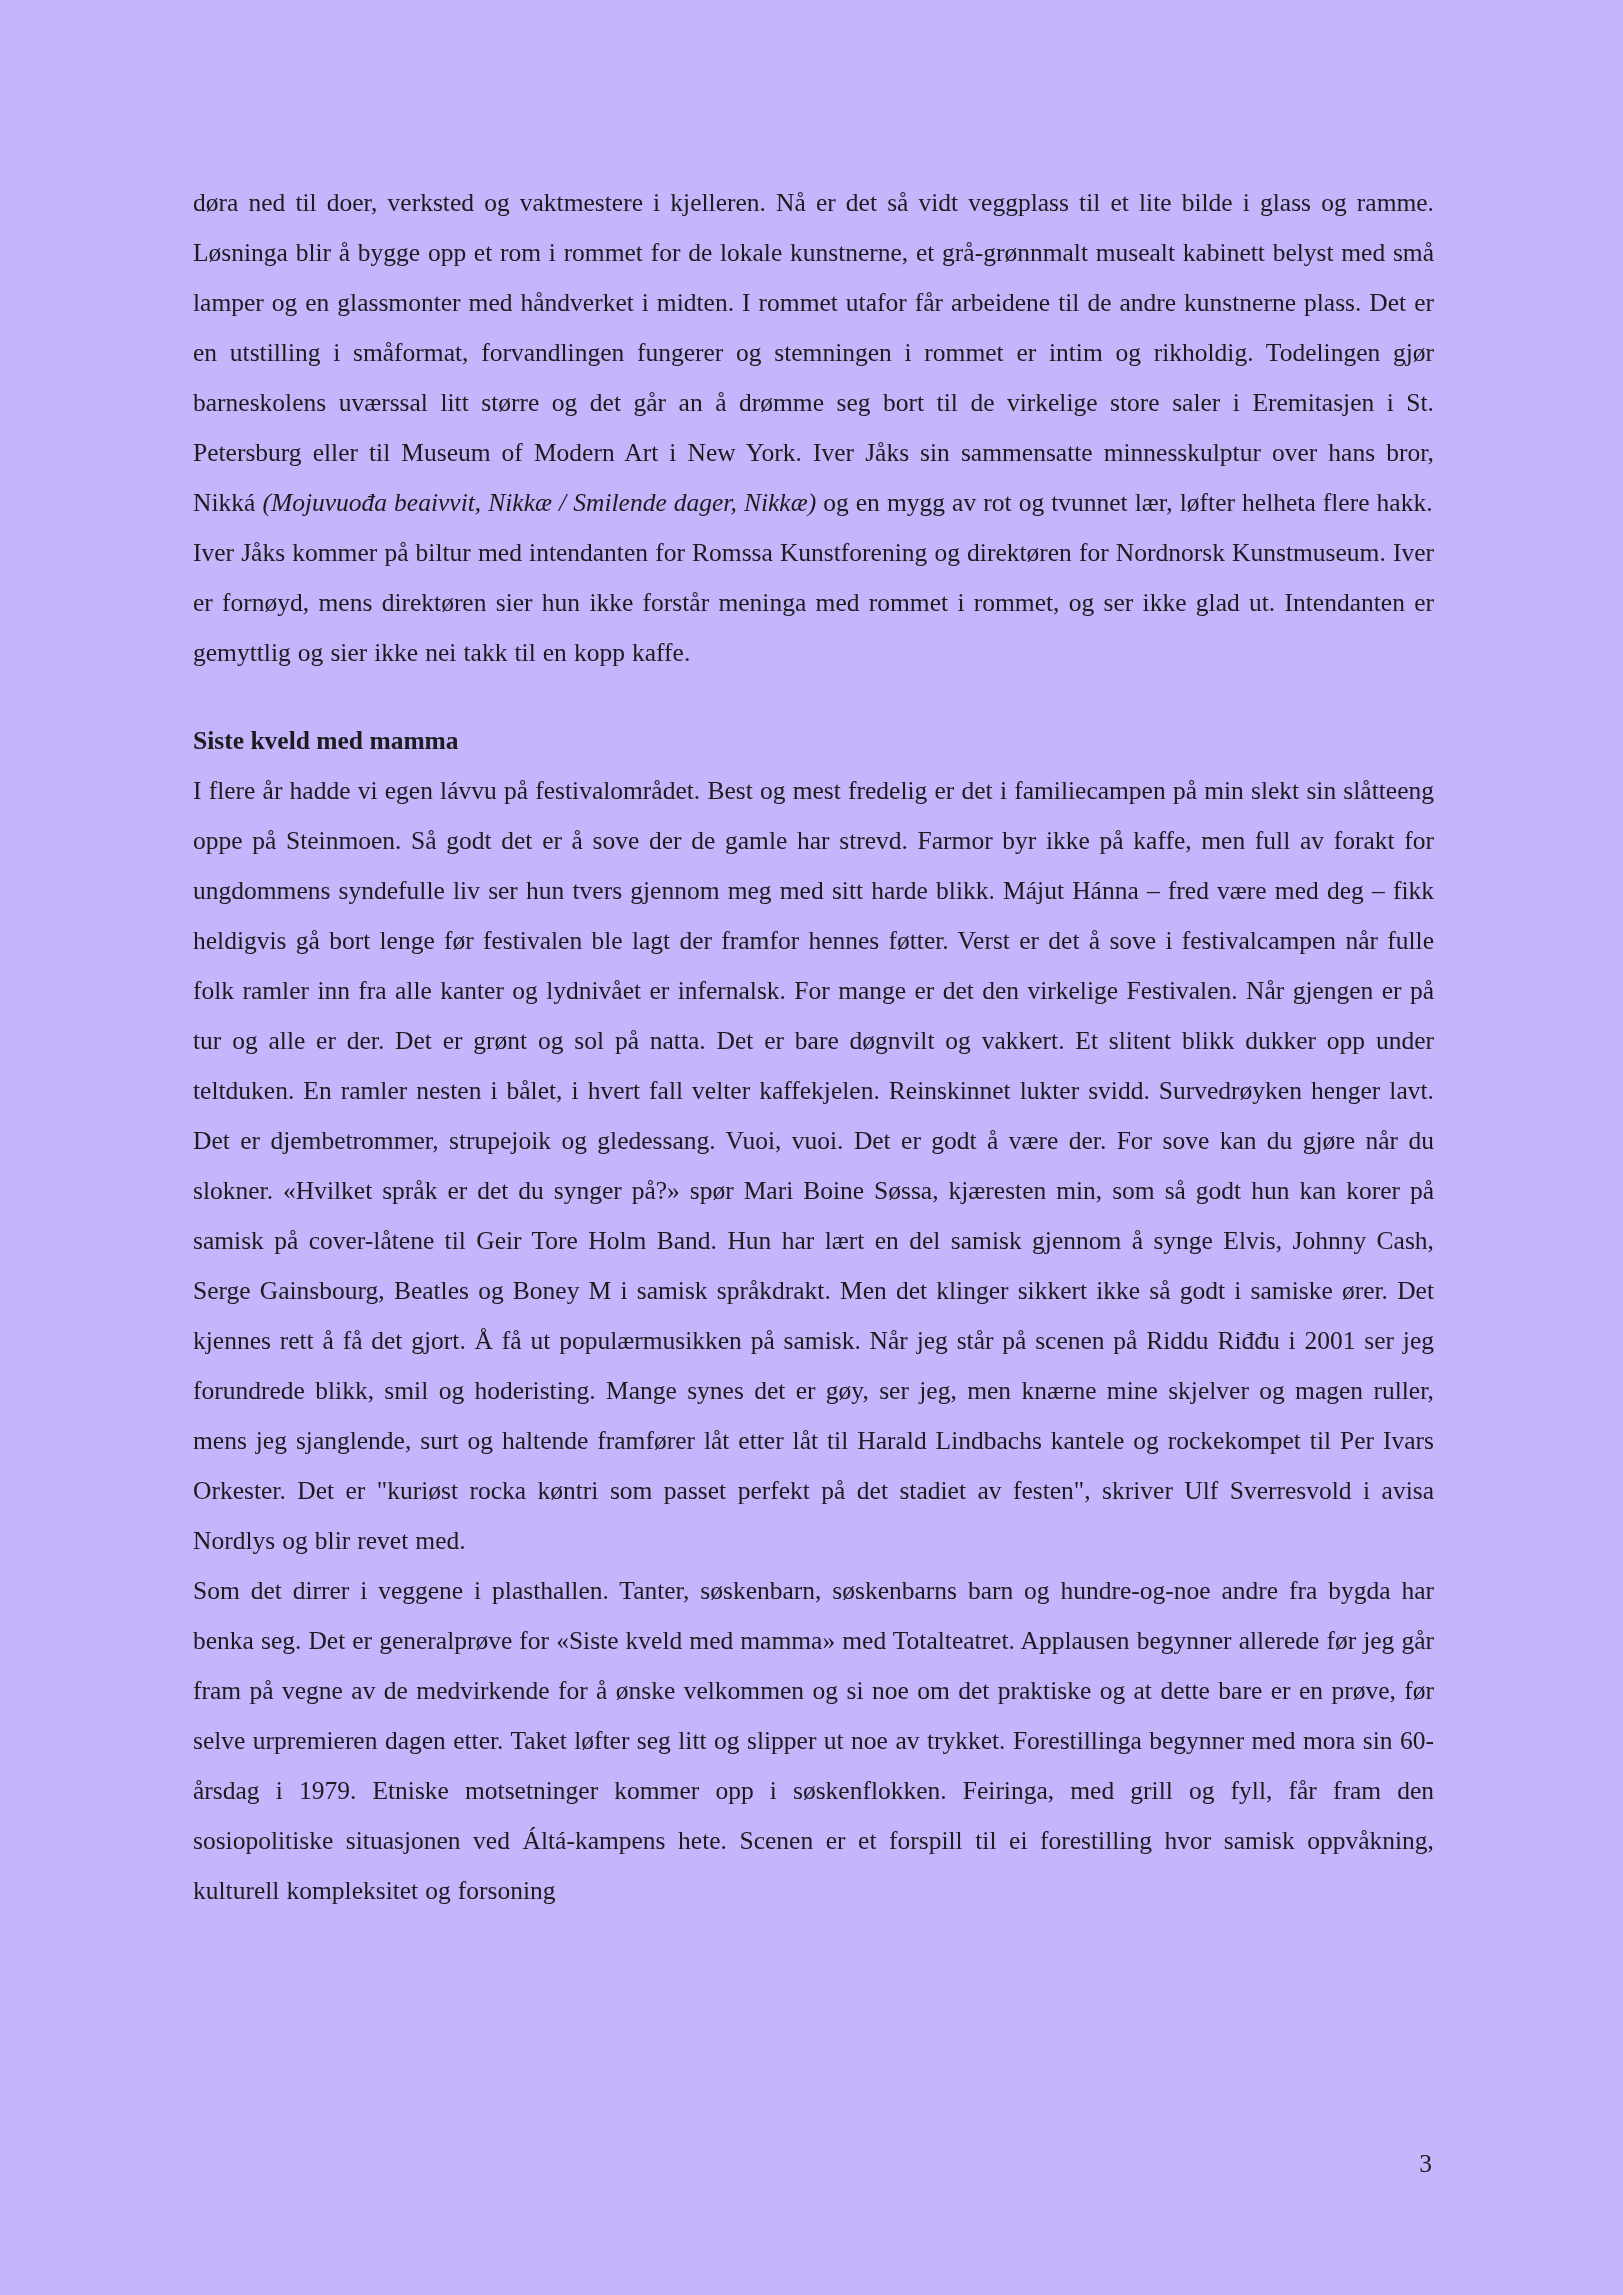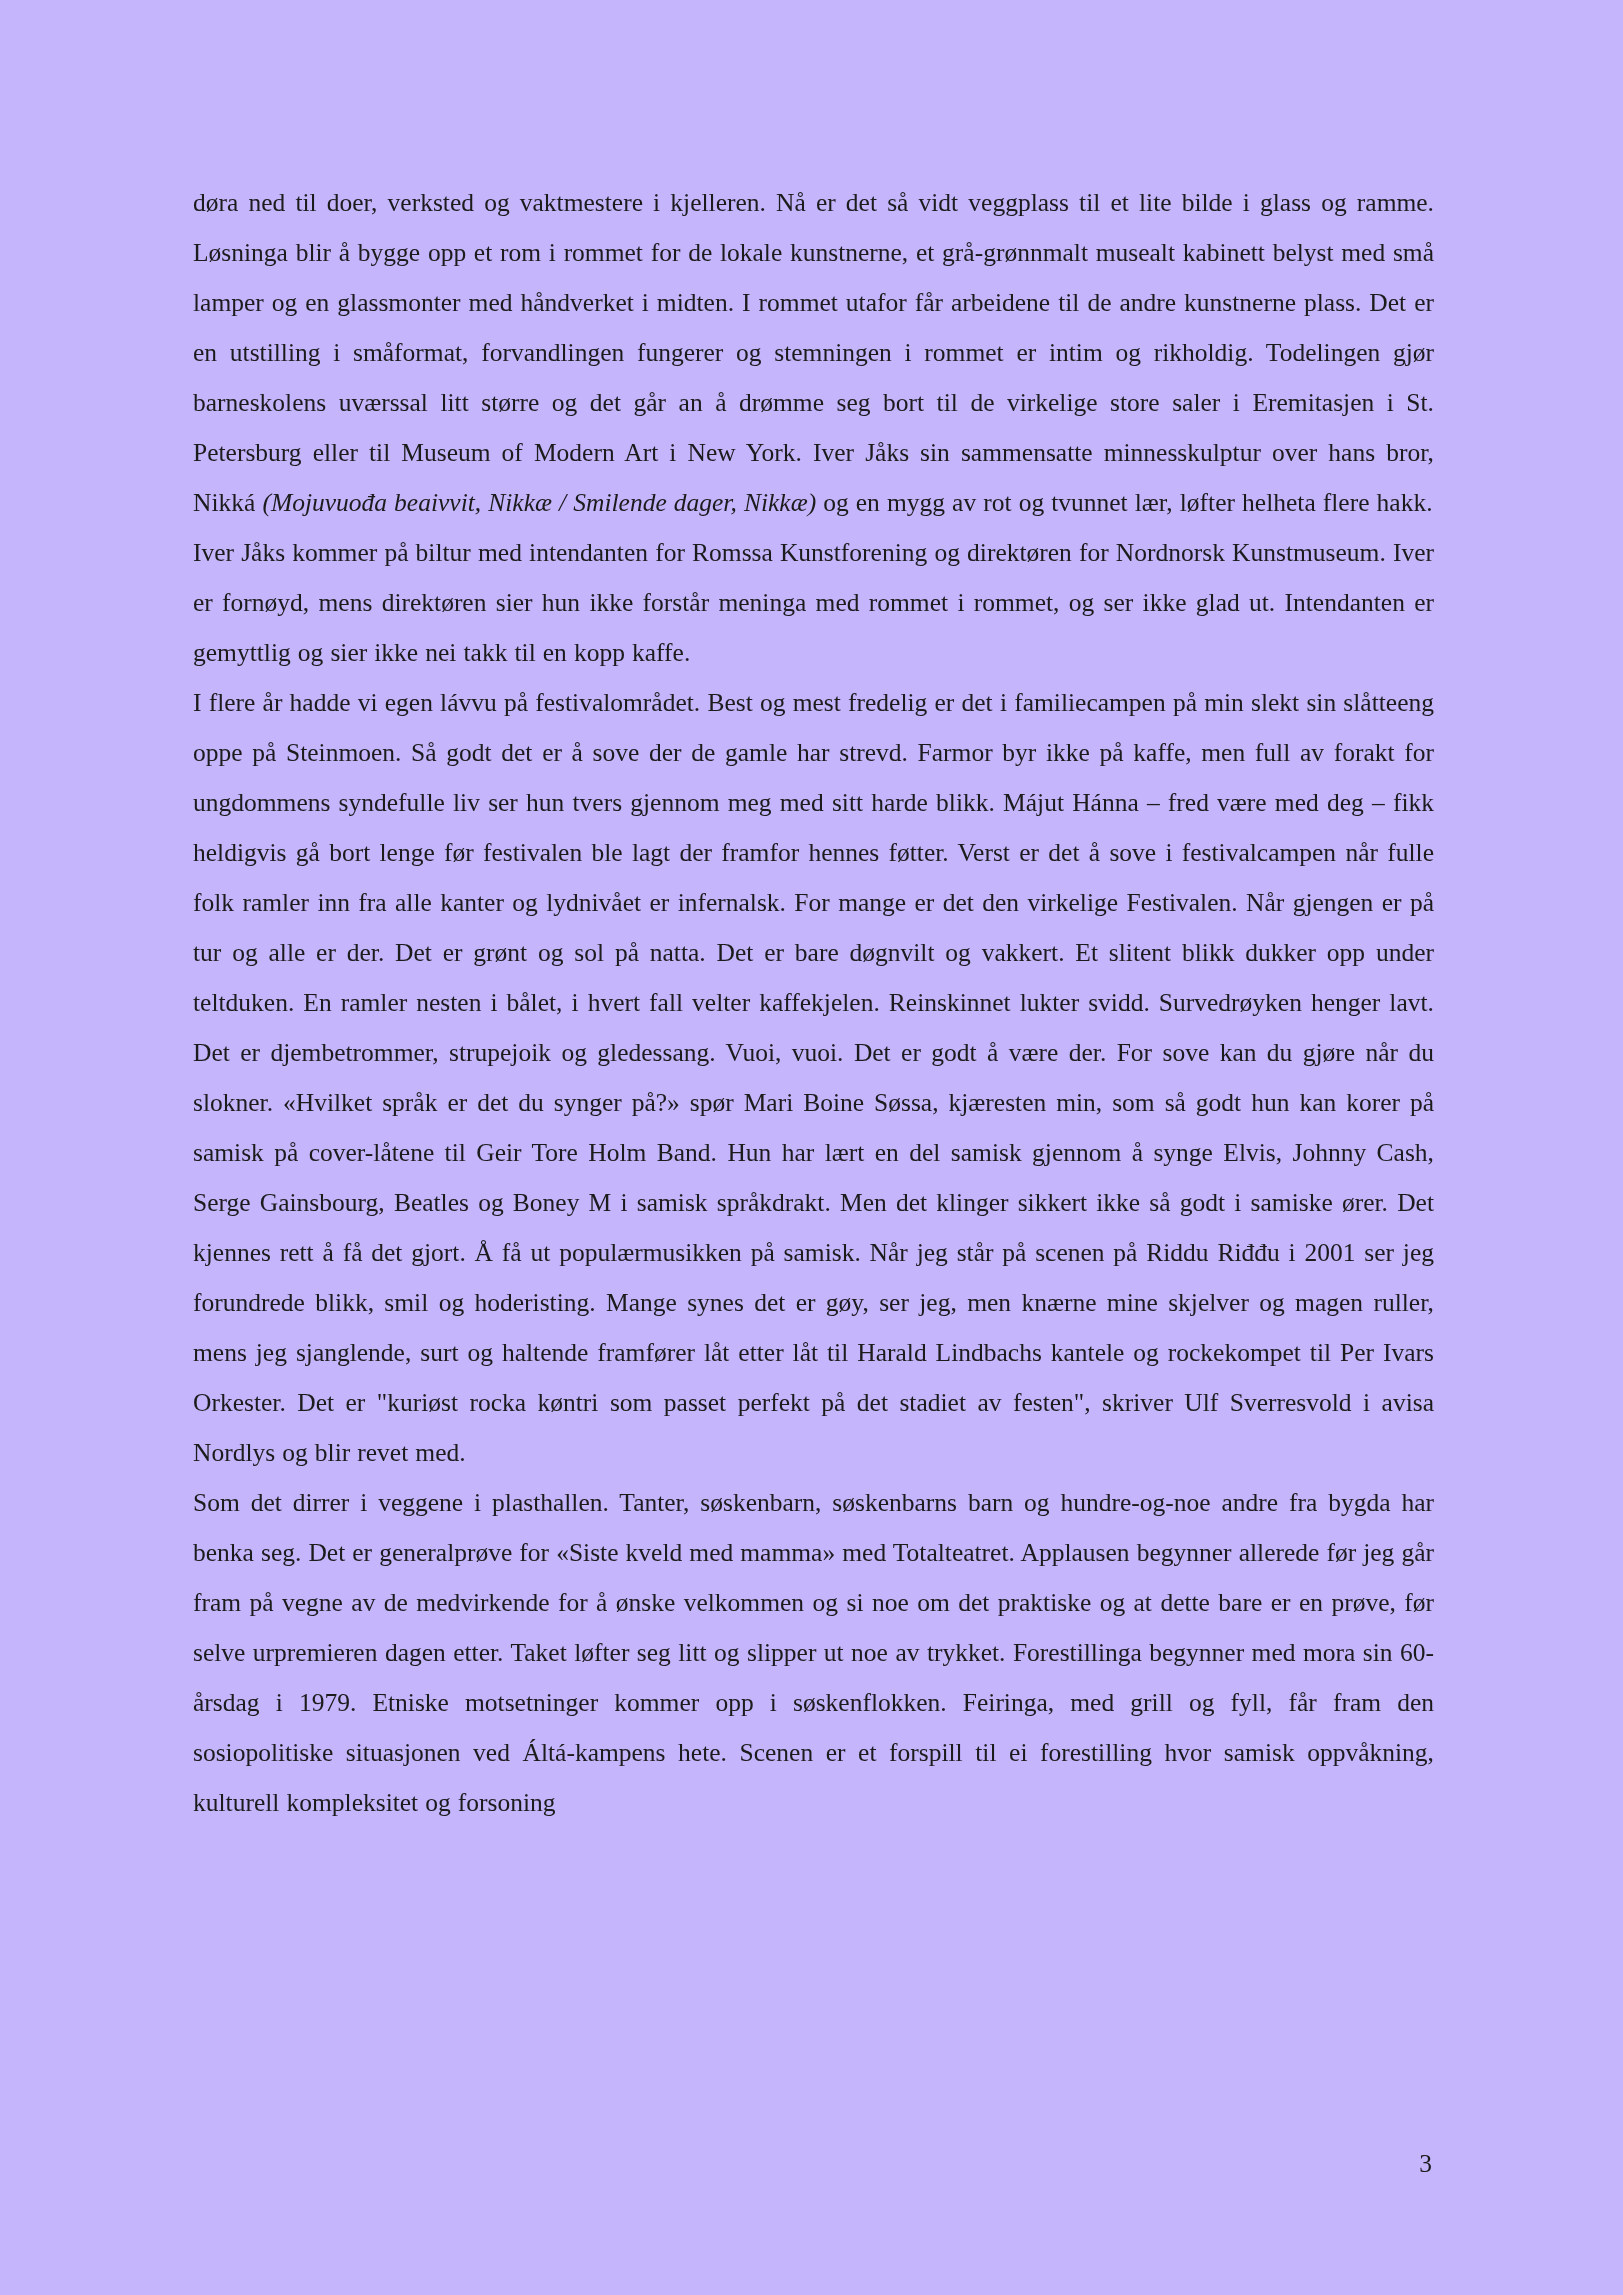--- a/index.html
+++ b/index.html
@@ -48,20 +48,21 @@
 <body>
 
 <div class="page">
 
   <div class="text-block">
 
     <p class="para"><span>døra ned til doer, verksted og vaktmestere i kjelleren. Nå er det så vidt veggplass til et lite bilde i glass og ramme. Løsninga blir å bygge opp et rom i rommet for de lokale kunstnerne, et grå-grønnmalt musealt kabinett belyst med små lamper og en glassmonter med håndverket i midten. I rommet utafor får arbeidene til de andre kunstnerne plass. Det er en utstilling i småformat, forvandlingen fungerer og stemningen i rommet er intim og rikholdig. Todelingen gjør barneskolens uværssal litt større og det går an å drømme seg bort til de virkelige store saler i Eremitasjen i St. Petersburg eller til Museum of Modern Art i New York. Iver Jåks sin sammensatte minnesskulptur over hans bror, Nikká </span><em>(Mojuvuođa beaivvit, Nikkæ / Smilende dager, Nikkæ)</em><span> og en mygg av rot og tvunnet lær, løfter helheta flere hakk.</span></p>
 
     <p class="para">Iver Jåks kommer på biltur med intendanten for Romssa Kunstforening og direktøren for Nordnorsk Kunstmuseum. Iver er fornøyd, mens direktøren sier hun ikke forstår meninga med rommet i rommet, og ser ikke glad ut. Intendanten er gemyttlig og sier ikke nei takk til en kopp kaffe.</p>
 
+    <h2 class="heading">Siste kveld med mamma</h2>
 
     <p class="para">I flere år hadde vi egen lávvu på festivalområdet. Best og mest fredelig er det i familiecampen på min slekt sin slåtteeng oppe på Steinmoen. Så godt det er å sove der de gamle har strevd. Farmor byr ikke på kaffe, men full av forakt for ungdommens syndefulle liv ser hun tvers gjennom meg med sitt harde blikk. Májut Hánna – fred være med deg – fikk heldigvis gå bort lenge før festivalen ble lagt der framfor hennes føtter. Verst er det å sove i festivalcampen når fulle folk ramler inn fra alle kanter og lydnivået er infernalsk. For mange er det den virkelige Festivalen. Når gjengen er på tur og alle er der. Det er grønt og sol på natta. Det er bare døgnvilt og vakkert. Et slitent blikk dukker opp under teltduken. En ramler nesten i bålet, i hvert fall velter kaffekjelen. Reinskinnet lukter svidd. Survedrøyken henger lavt. Det er djembetrommer, strupejoik og gledessang. Vuoi, vuoi. Det er godt å være der. For sove kan du gjøre når du slokner. «Hvilket språk er det du synger på?» spør Mari Boine Søssa, kjæresten min, som så godt hun kan korer på samisk på cover-låtene til Geir Tore Holm Band. Hun har lært en del samisk gjennom å synge Elvis, Johnny Cash, Serge Gainsbourg, Beatles og Boney M i samisk språkdrakt. Men det klinger sikkert ikke så godt i samiske ører. Det kjennes rett å få det gjort. Å få ut populærmusikken på samisk. Når jeg står på scenen på Riddu Riđđu i 2001 ser jeg forundrede blikk, smil og hoderisting. Mange synes det er gøy, ser jeg, men knærne mine skjelver og magen ruller, mens jeg sjanglende, surt og haltende framfører låt etter låt til Harald Lindbachs kantele og rockekompet til Per Ivars Orkester. Det er "kuriøst rocka køntri som passet perfekt på det stadiet av festen", skriver Ulf Sverresvold i avisa Nordlys og blir revet med.</p>
 
     <p class="para">Som det dirrer i veggene i plasthallen. Tanter, søskenbarn, søskenbarns barn og hundre-og-noe andre fra bygda har benka seg. Det er generalprøve for «Siste kveld med mamma» med Totalteatret. Applausen begynner allerede før jeg går fram på vegne av de medvirkende for å ønske velkommen og si noe om det praktiske og at dette bare er en prøve, før selve urpremieren dagen etter. Taket løfter seg litt og slipper ut noe av trykket. Forestillinga begynner med mora sin 60-årsdag i 1979. Etniske motsetninger kommer opp i søskenflokken. Feiringa, med grill og fyll, får fram den sosiopolitiske situasjonen ved Áltá-kampens hete. Scenen er et forspill til ei forestilling hvor samisk oppvåkning, kulturell kompleksitet og forsoning</p>
 
   </div>
 
   <div class="page-number">3</div>
 
 </div>

